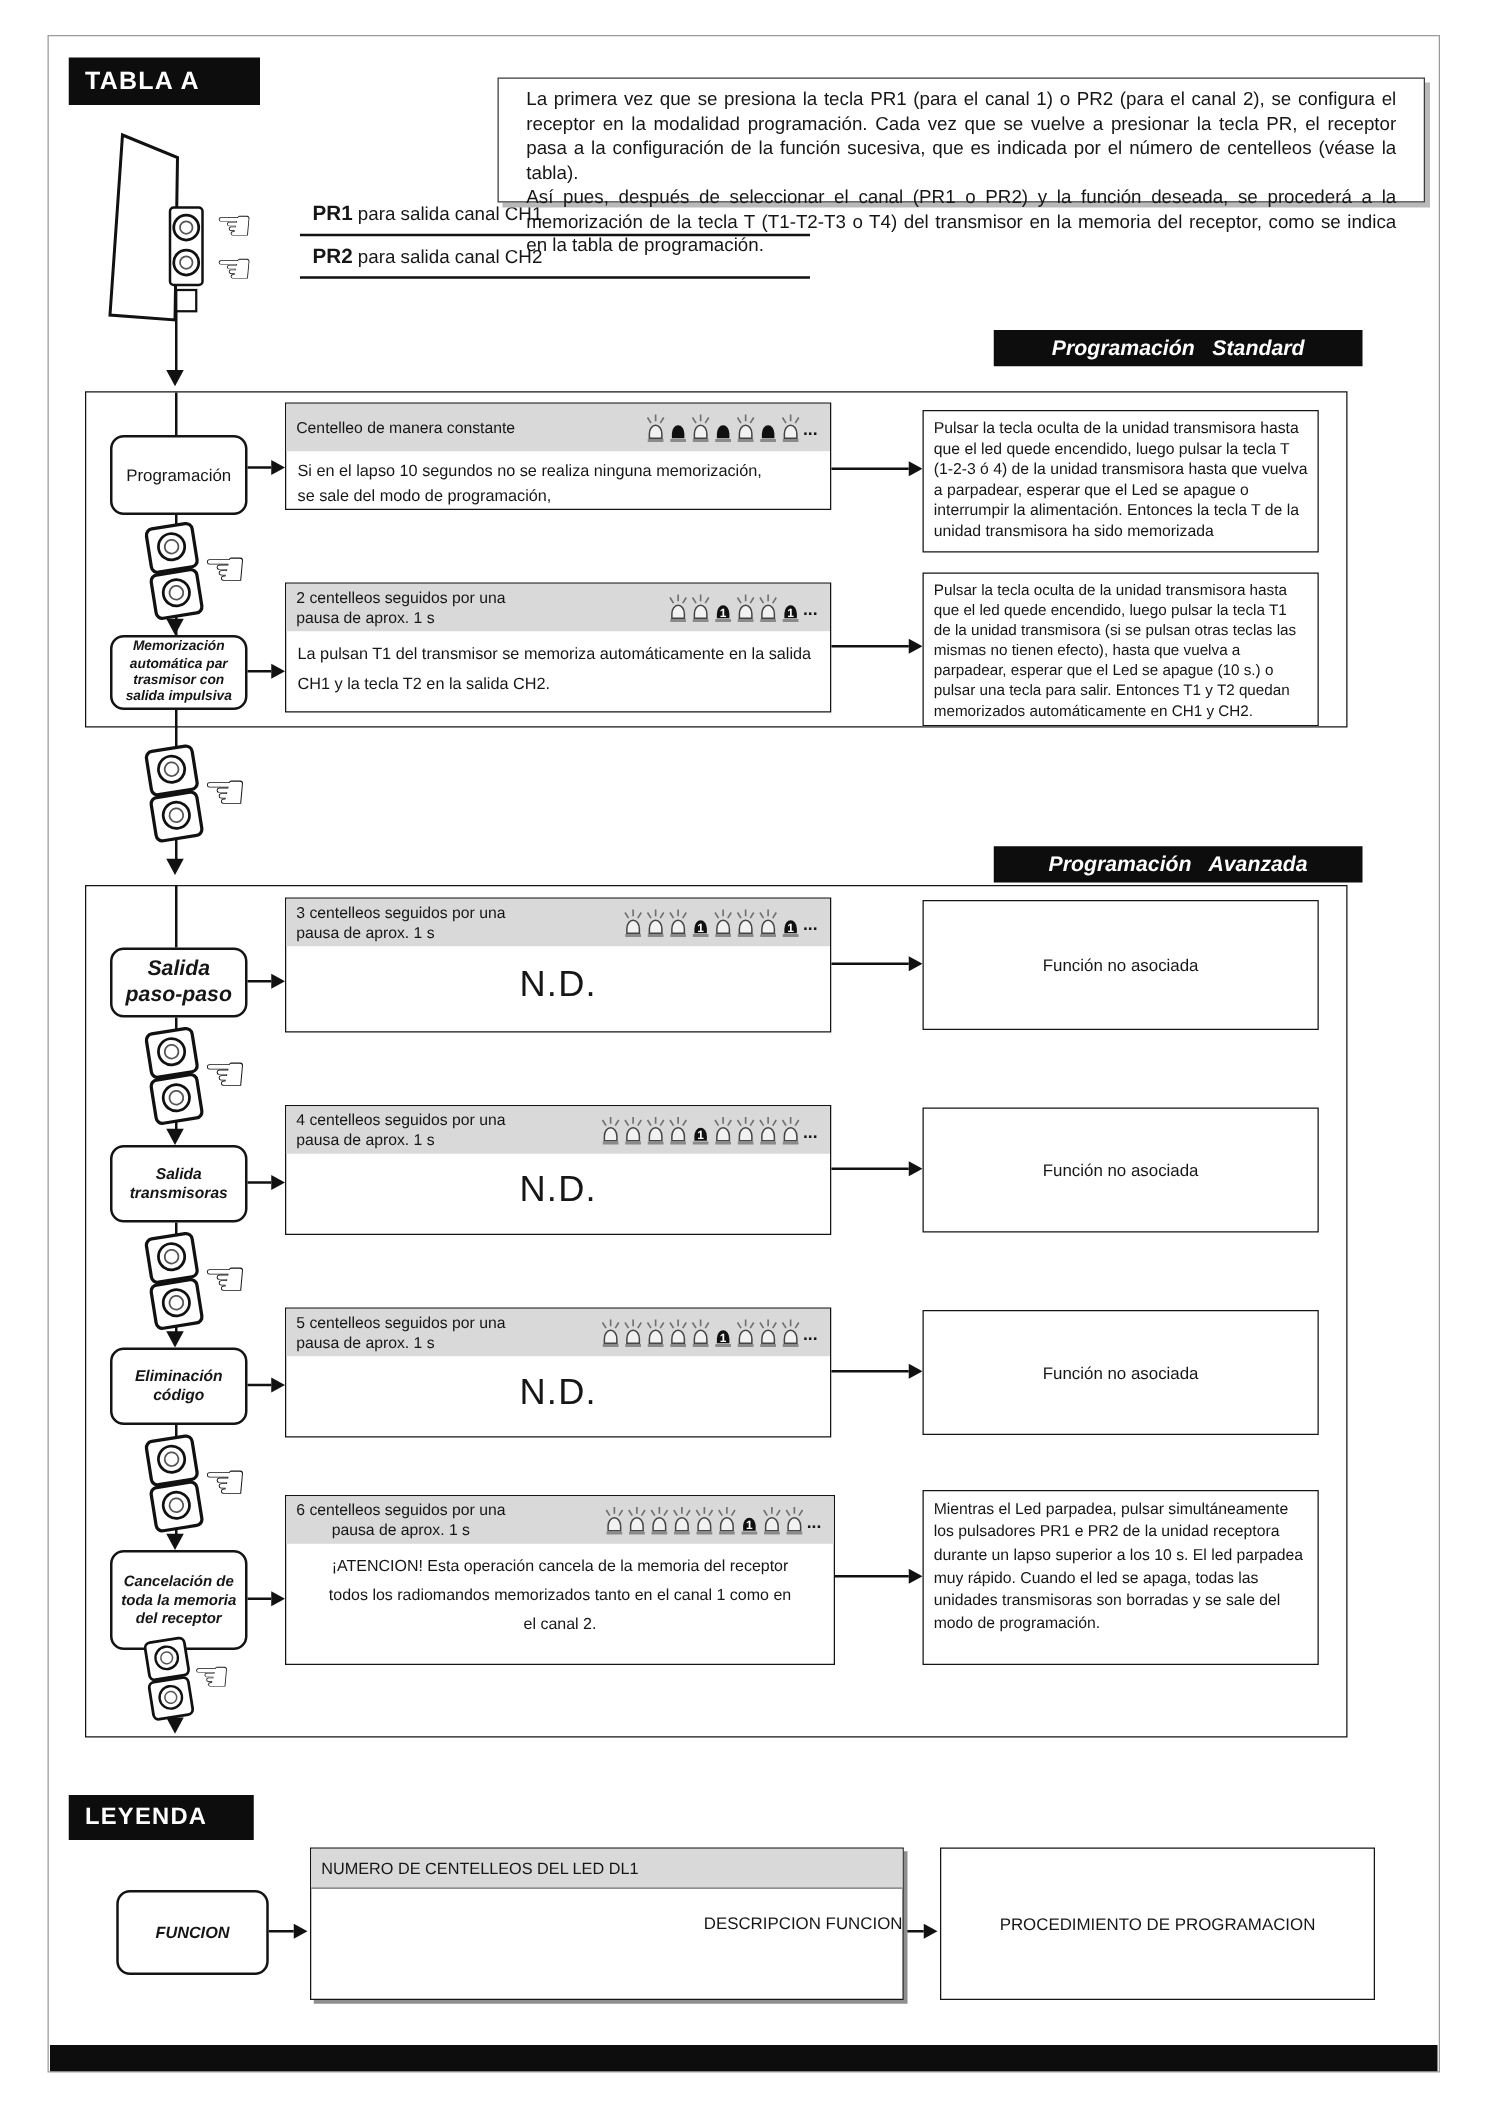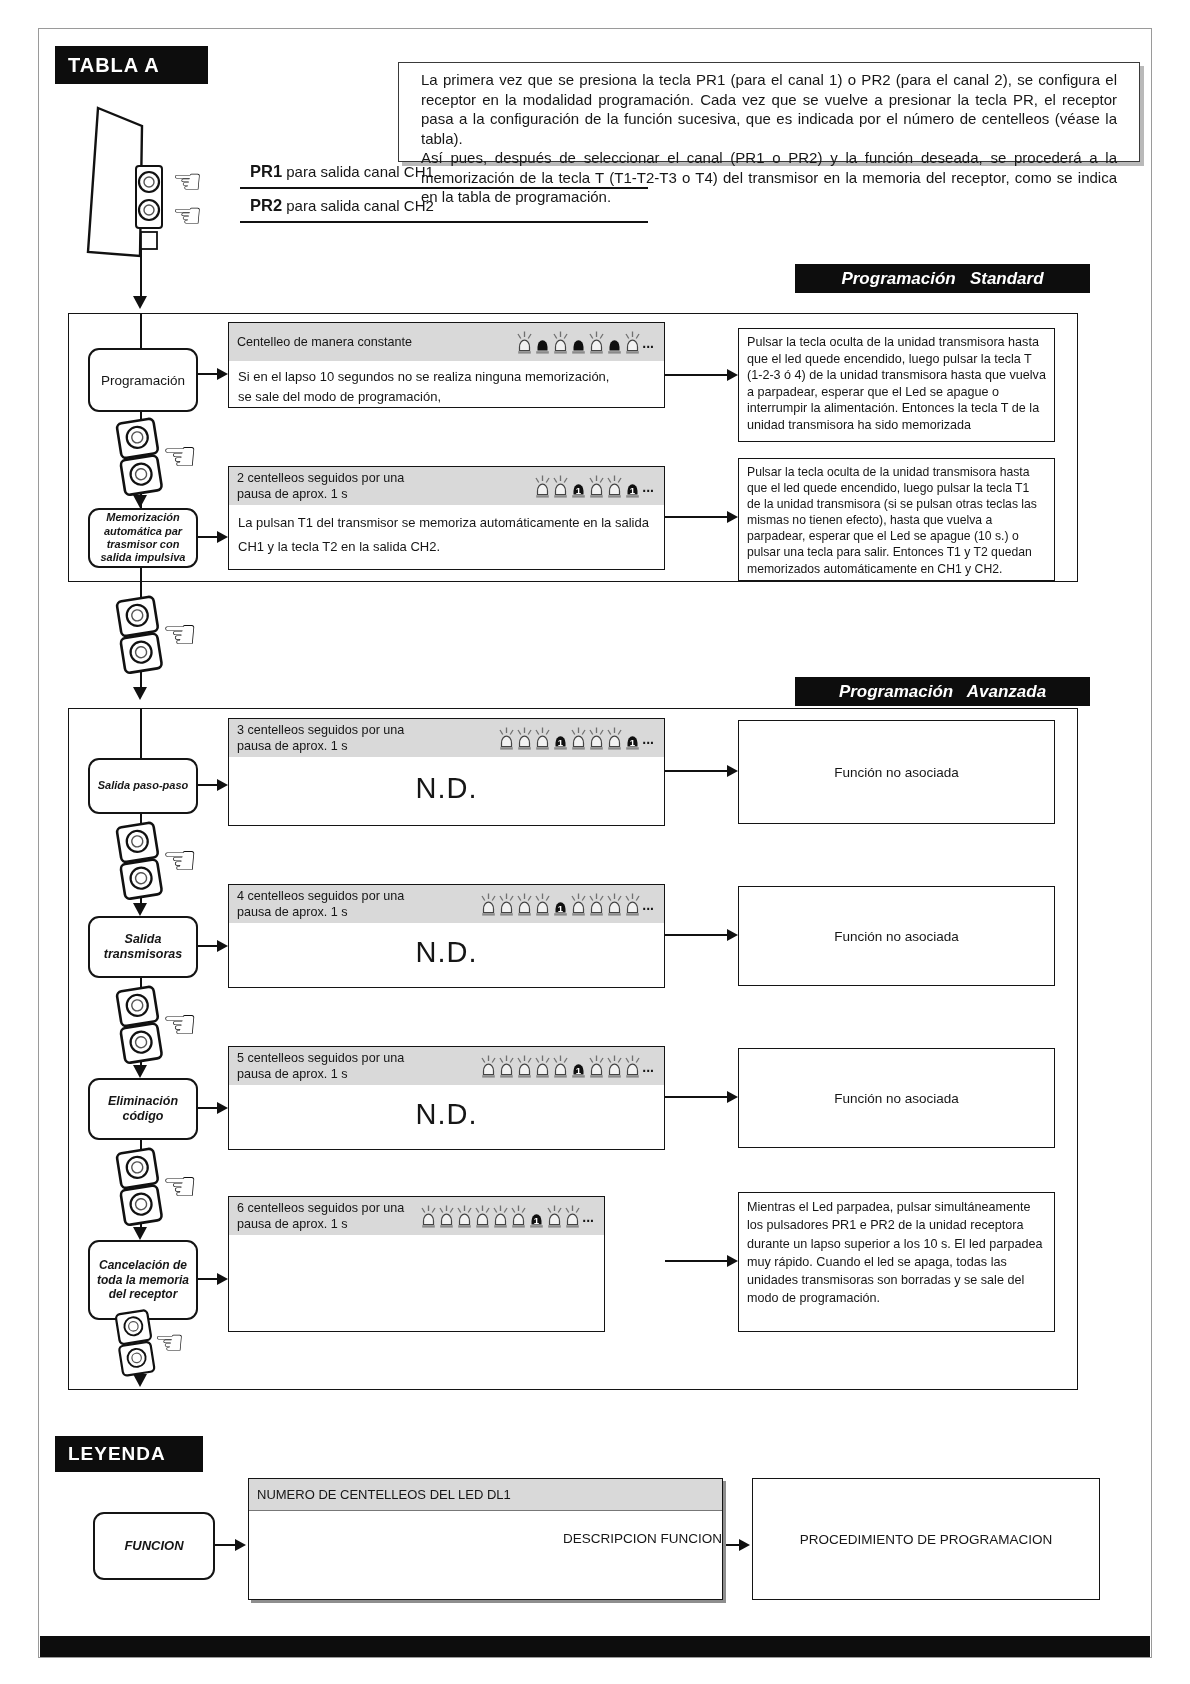--- a/index.html
+++ b/index.html
@@ -251,21 +251,21 @@
         <use href="#remote-sym"></use>
       </svg>
     <span class="hand-glyph">☜</span>
   </div>
   <div class="vhead" style="left:133px;top:687px;"></div>
 
   <div class="box" style="left:68px;top:708px;width:1010px;height:682px;background:transparent;z-index:1;"></div>
   <div class="vline" style="left:140px;top:708px;height:50px;"></div>
 
   <div class="rbox" style="left:88px;top:758px;width:110px;height:56px;">
-    <span class="lbl" style="font-size:11px;">Salida paso-paso</span>
+    <span class="lbl" style="font-size:17px;">Salida paso-paso</span>
   </div>
   <div class="harrow" style="left:198px;top:784px;width:19px;"></div>
   <div class="box" style="left:228px;top:718px;width:437px;height:108px;">
     <div class="gray-head">
       <div class="cap pre">3 centelleos seguidos por una
 pausa de aprox. 1 s</div>
       <div class="led-strip">
           <svg width="17" height="23" viewBox="0 0 17 23">
             <g stroke="#6f6f6f" stroke-width="1.3" fill="none">
               <line x1="8.5" y1="0.5" x2="8.5" y2="6"></line>
@@ -562,21 +562,21 @@
         <use href="#remote-sym"></use>
       </svg>
     <span class="hand-glyph">☜</span>
   </div>
   <div class="vhead" style="left:133px;top:1227px;"></div>
 
   <div class="rbox" style="left:88px;top:1240px;width:110px;height:80px;">
     <span class="lbl" style="font-size:12px;">Cancelación de toda la memoria del receptor</span>
   </div>
   <div class="harrow" style="left:198px;top:1278px;width:19px;"></div>
-  <div class="box" style="left:228px;top:1196px;width:377px;height:136px;">
+  <div class="box" style="left:228px;top:1196px;width:440px;height:136px;text-align:center;">
     <div class="gray-head">
       <div class="cap pre">6 centelleos seguidos por una
 pausa de aprox. 1 s</div>
       <div class="led-strip">
           <svg width="17" height="23" viewBox="0 0 17 23">
             <g stroke="#6f6f6f" stroke-width="1.3" fill="none">
               <line x1="8.5" y1="0.5" x2="8.5" y2="6"></line>
               <line x1="2" y1="3" x2="4.8" y2="7.5"></line>
               <line x1="15" y1="3" x2="12.2" y2="7.5"></line>
             </g>
@@ -647,20 +647,23 @@
               <line x1="8.5" y1="0.5" x2="8.5" y2="6"></line>
               <line x1="2" y1="3" x2="4.8" y2="7.5"></line>
               <line x1="15" y1="3" x2="12.2" y2="7.5"></line>
             </g>
             <path d="M3.5 16 a5 6.8 0 0 1 10 0 v3.5 h-10 z" fill="#f2f2f2" stroke="#444" stroke-width="1.2"></path>
             <rect x="2.2" y="20.2" width="12.6" height="2.4" fill="#8a8a8a"></rect>
           </svg>
           <span class="led-ellipsis">...</span>
         </div>
     </div>
+    <div class="body-txt pre" style="line-height:1.8;font-size:12.8px;">¡ATENCION! Esta operación cancela de la memoria del receptor
+todos los radiomandos memorizados tanto en el canal 1 como en
+el canal 2.</div>
   </div>
   <div class="harrow" style="left:665px;top:1260px;width:62px;"></div>
   <div class="box right-txt" style="left:738px;top:1192px;width:317px;height:140px;line-height:1.45;">
     <span>Mientras el Led parpadea, pulsar simultáneamente los pulsadores PR1 e PR2 de la unidad receptora durante un lapso superior a los 10 s. El led parpadea muy rápido. Cuando el led se apaga, todas las unidades transmisoras son borradas y se sale del modo de programación.</span>
   </div>
 
   <div class="vline" style="left:140px;top:1320px;height:54px;"></div>
   <div class="xmit" style="left:108px;top:1308px;">
     <svg width="52" height="72" viewBox="0 0 60 84">
         <use href="#remote-sym"></use>

